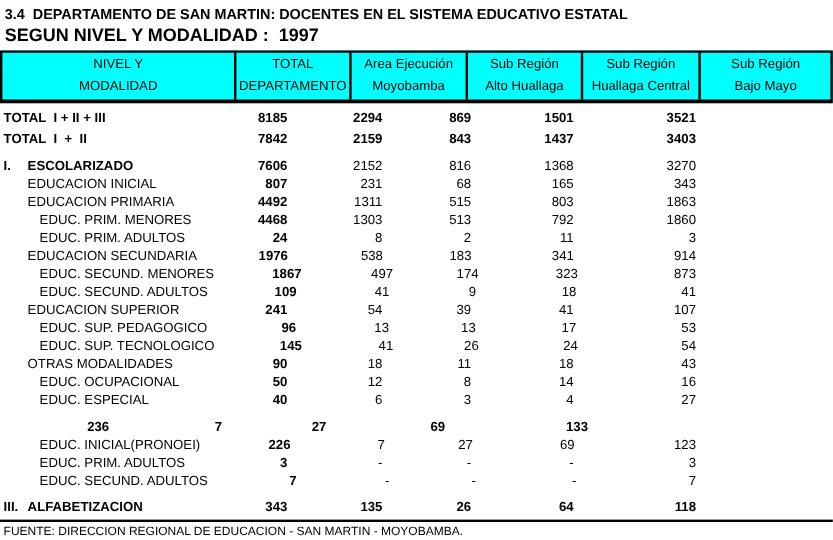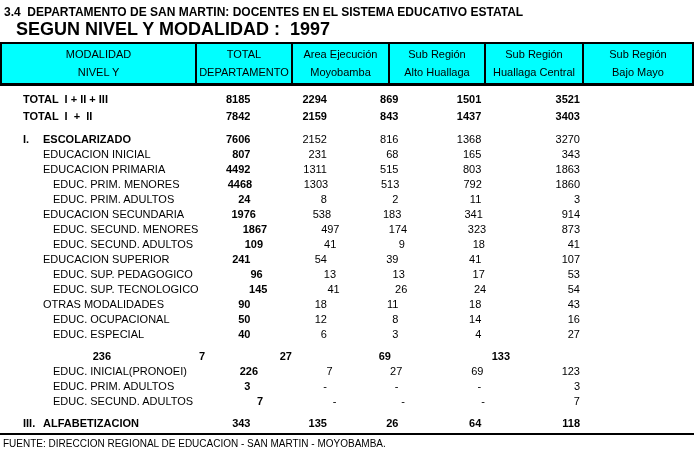--- a/index.html
+++ b/index.html
@@ -12,22 +12,22 @@
     overflow: hidden;
   }
   .page { position: relative; width: 588px; height: 450px; }
 
   .title1 {
     padding: 5px 0 0 4px;
     font-size: 12px; font-weight: bold; line-height: 15px;
     white-space: pre;
   }
   .title2 {
-    padding: 2px 0 0 16px;
-    font-size: 18px; font-weight: bold; line-height: 15px;
+    padding: 2px 0 0 4px;
+    font-size: 15px; font-weight: bold; line-height: 15px;
     white-space: pre;
   }
 
   .thead {
     margin-top: 5px;
     width: 694px; height: 44px;
     display: flex;
     background: var(--hdr-bg);
     border: 2px solid var(--ink);
     border-bottom-width: 3px;
@@ -39,21 +39,21 @@
     font-size: 11px; line-height: 13px;
     gap: 5px;
     overflow: hidden;
   }
   .th:last-child { border-right: none; flex: 1; }
   .w0 { width: 195px; } .w1 { width: 96px; } .w2 { width: 97px; }
   .w3 { width: 96px; } .w4 { width: 98px; }
   .th span { white-space: pre; }
 
   .tbody { margin-top: 4px; }
-  .row { display: flex; align-items: center; height: 15px; font-size: 11px; padding-left: 20px; }
+  .row { display: flex; align-items: center; height: 15px; font-size: 11px; }
   .row.total { height: 17px; }
   .row.total .lbl, .row.total .num { font-weight: bold; }
   .row.gap { margin-top: 7px; }
   .row.lb .lbl, .row.lb .prefix { font-weight: bold; }
   .row.vb .num { font-weight: bold; }
 
   .cell.label { width: 196px; position: relative; height: 100%; display: flex; align-items: center; }
   .prefix { position: absolute; left: 3px; white-space: pre; }
   .lbl { display: inline-block; white-space: pre; }
   .ind0 { margin-left: 3px; } .ind1 { margin-left: 23px; } .ind2 { margin-left: 33px; }
@@ -71,22 +71,22 @@
 </head>
 <body>
 
 <div class="page">
 
   <div class="title1">3.4  DEPARTAMENTO DE SAN MARTIN: DOCENTES EN EL SISTEMA EDUCATIVO ESTATAL</div>
   <div class="title2">SEGUN NIVEL Y MODALIDAD :  1997</div>
 
   <div class="thead">
     <div class="th w0">
+      <span>NIVEL Y</span>
       <span>MODALIDAD</span>
-      <span>NIVEL Y</span>
     </div>
     <div class="th w1">
       <span>TOTAL</span>
       <span>DEPARTAMENTO</span>
     </div>
     <div class="th w2">
       <span>Area Ejecución</span>
       <span>Moyobamba</span>
     </div>
     <div class="th w3">

